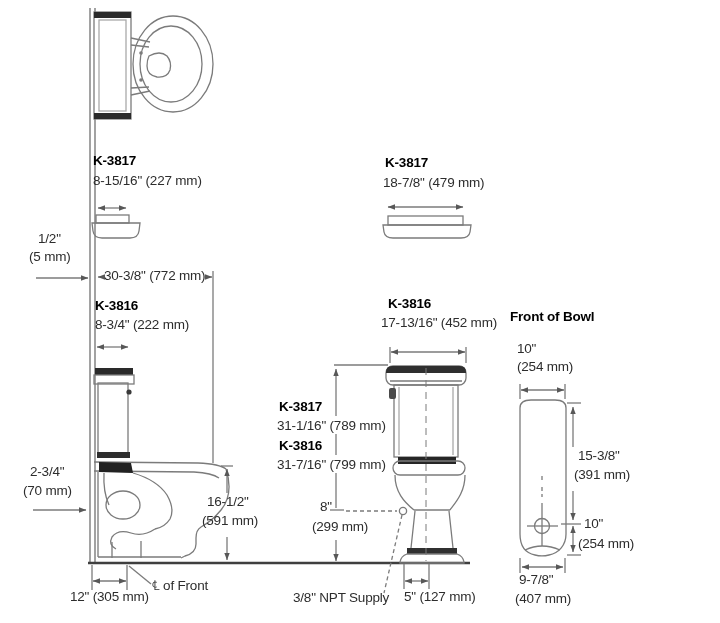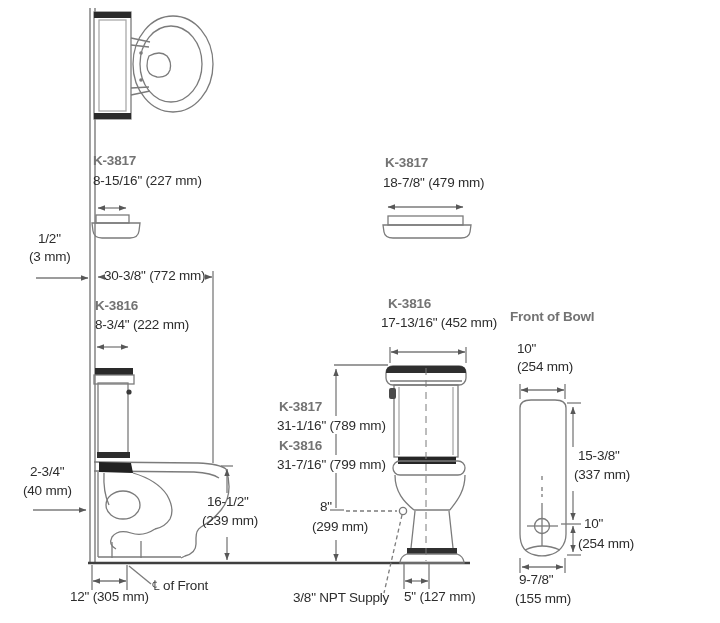--- a/index.html
+++ b/index.html
@@ -1,21 +1,21 @@
 <!DOCTYPE html>
 <html><head>
 <meta charset="utf-8">
 <style>
   html,body{margin:0;padding:0;background:#fff;}
   .canvas{position:relative;width:720px;height:623px;background:#ffffff;overflow:hidden;
           font-family:"Liberation Sans", sans-serif;}
   svg{position:absolute;left:0;top:0;}
   .lbl{position:absolute;font-size:13.5px;line-height:1.15;color:#2d2d2d;
        letter-spacing:-0.2px;white-space:nowrap;}
-  .bold{font-weight:700;color:#737373;}
+  .bold{font-weight:700;color:#000000;}
 </style>
 </head>
 <body>
 
 <div class="canvas">
 
   <svg width="720" height="623" viewBox="0 0 720 623">
     <defs>
       <marker id="ae" orient="auto" markerUnits="userSpaceOnUse" markerWidth="9" markerHeight="7" refX="7.5" refY="3.5">
         <path d="M0.5,0.8 L7.8,3.5 L0.5,6.2 z" fill="#585858"></path>
@@ -159,43 +159,43 @@
       <line x1="565" y1="558" x2="565" y2="573"></line>
       <line x1="522" y1="567" x2="563" y2="567" marker-start="url(#as)" marker-end="url(#ae)"></line>
     </g>
   </svg>
 
   <div class="lbl bold" style="left:93px;top:153px">K-3817</div>
   <div class="lbl" style="left:93px;top:173px">8-15/16" (227 mm)</div>
   <div class="lbl bold" style="left:385px;top:155px">K-3817</div>
   <div class="lbl" style="left:383px;top:175px">18-7/8" (479 mm)</div>
   <div class="lbl" style="left:38px;top:231px">1/2"</div>
-  <div class="lbl" style="left:29px;top:249px">(3 mm)</div>
+  <div class="lbl" style="left:29px;top:249px">(5 mm)</div>
   <div class="lbl" style="left:104px;top:268px">30-3/8" (772 mm)</div>
   <div class="lbl bold" style="left:95px;top:298px">K-3816</div>
   <div class="lbl" style="left:95px;top:317px">8-3/4" (222 mm)</div>
   <div class="lbl bold" style="left:388px;top:296px">K-3816</div>
   <div class="lbl" style="left:381px;top:315px">17-13/16" (452 mm)</div>
   <div class="lbl bold" style="left:510px;top:309px">Front of Bowl</div>
   <div class="lbl" style="left:517px;top:341px">10"</div>
   <div class="lbl" style="left:517px;top:359px">(254 mm)</div>
   <div class="lbl bold" style="left:279px;top:399px">K-3817</div>
   <div class="lbl" style="left:277px;top:418px">31-1/16" (789 mm)</div>
   <div class="lbl bold" style="left:279px;top:438px">K-3816</div>
   <div class="lbl" style="left:277px;top:457px">31-7/16" (799 mm)</div>
   <div class="lbl" style="left:30px;top:464px">2-3/4"</div>
-  <div class="lbl" style="left:23px;top:483px">(40 mm)</div>
+  <div class="lbl" style="left:23px;top:483px">(70 mm)</div>
   <div class="lbl" style="left:207px;top:494px">16-1/2"</div>
-  <div class="lbl" style="left:202px;top:513px">(239 mm)</div>
+  <div class="lbl" style="left:202px;top:513px">(591 mm)</div>
   <div class="lbl" style="left:320px;top:499px">8"</div>
   <div class="lbl" style="left:312px;top:519px">(299 mm)</div>
   <div class="lbl" style="left:578px;top:448px">15-3/8"</div>
-  <div class="lbl" style="left:574px;top:467px">(337 mm)</div>
+  <div class="lbl" style="left:574px;top:467px">(391 mm)</div>
   <div class="lbl" style="left:584px;top:516px">10"</div>
   <div class="lbl" style="left:578px;top:536px">(254 mm)</div>
   <div class="lbl" style="left:519px;top:572px">9-7/8"</div>
-  <div class="lbl" style="left:515px;top:591px">(155 mm)</div>
+  <div class="lbl" style="left:515px;top:591px">(407 mm)</div>
   <div class="lbl" style="left:70px;top:589px">12" (305 mm)</div>
   <div class="lbl" style="left:152px;top:578px">℄ of Front</div>
   <div class="lbl" style="left:293px;top:590px">3/8" NPT Supply</div>
   <div class="lbl" style="left:404px;top:589px">5" (127 mm)</div>
 
 </div>
 
 </body></html>

